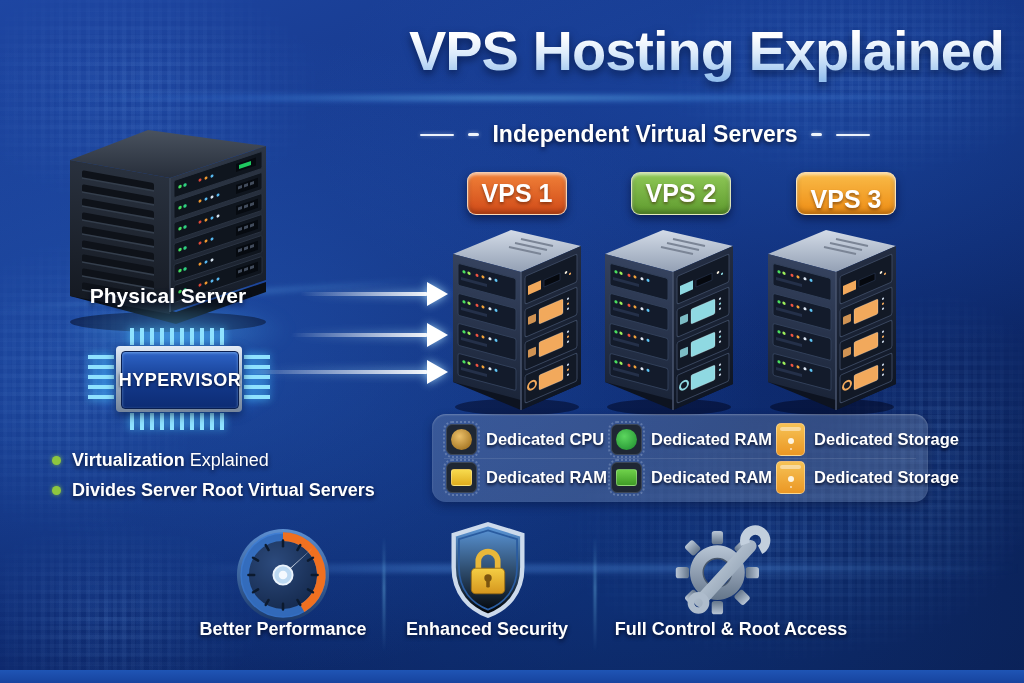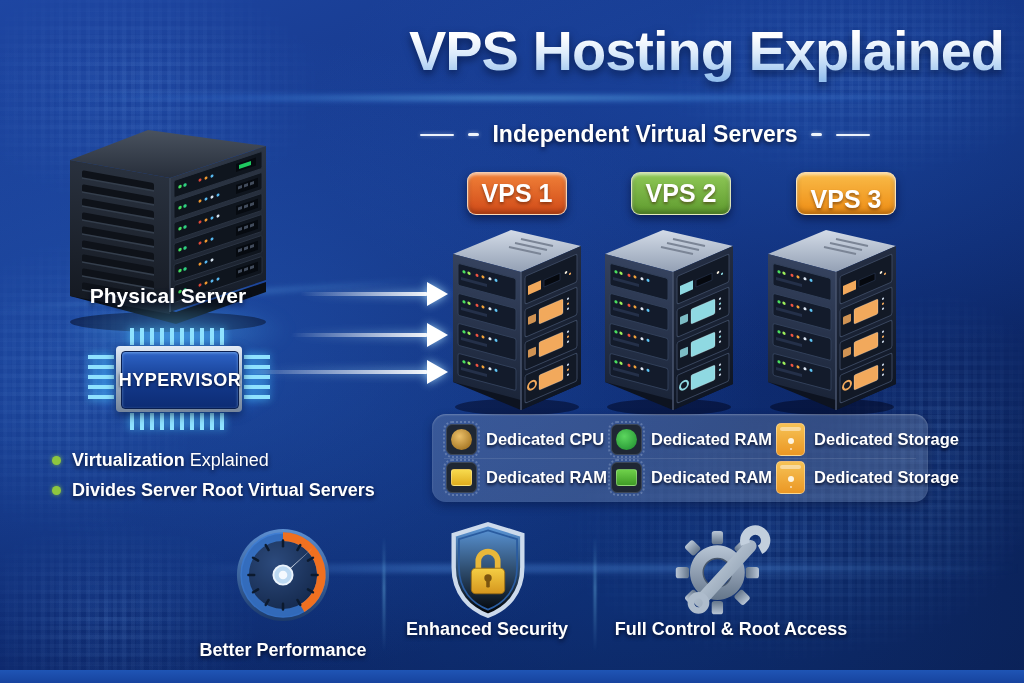--- a/index.html
+++ b/index.html
@@ -119,21 +119,21 @@
   .storage::after{content:''; position:absolute; left:50%; top:55%; width:6px; height:6px; margin:-3px;
     border-radius:50%; background:#fdf4df; box-shadow:0 8px 0 -2px rgba(255,255,255,.7);}
 
   
   .feature-icon{position:absolute;}
   .fi-speed{left:235px; top:527px; width:96px; height:96px;}
   .fi-shield{left:444px; top:521px; width:88px; height:98px;}
   .fi-gear{left:672px; top:514px; width:104px; height:104px;}
   .feature-label{position:absolute; top:619px; font-size:18px; font-weight:bold; color:#fff;
     text-align:center; text-shadow:0 2px 4px rgba(0,8,30,.9); white-space:nowrap;}
-  .fl1{left:170px; width:226px;margin-top:21px;} .fl2{left:384px; width:206px;} .fl3{left:606px; width:250px;}
+  .fl1{left:170px; width:226px;} .fl2{left:384px; width:206px;} .fl3{left:606px; width:250px;}
   .v-div{position:absolute; top:536px; width:2px; height:116px; filter:blur(1px);
     background:linear-gradient(180deg, transparent, rgba(130,215,255,.5) 45%, transparent);}
   .vd1{left:383px;} .vd2{left:594px;}
 </style>
 </head>
 <body>
 
 <div class="canvas">
 
   <div class="mosaic m1"></div>

